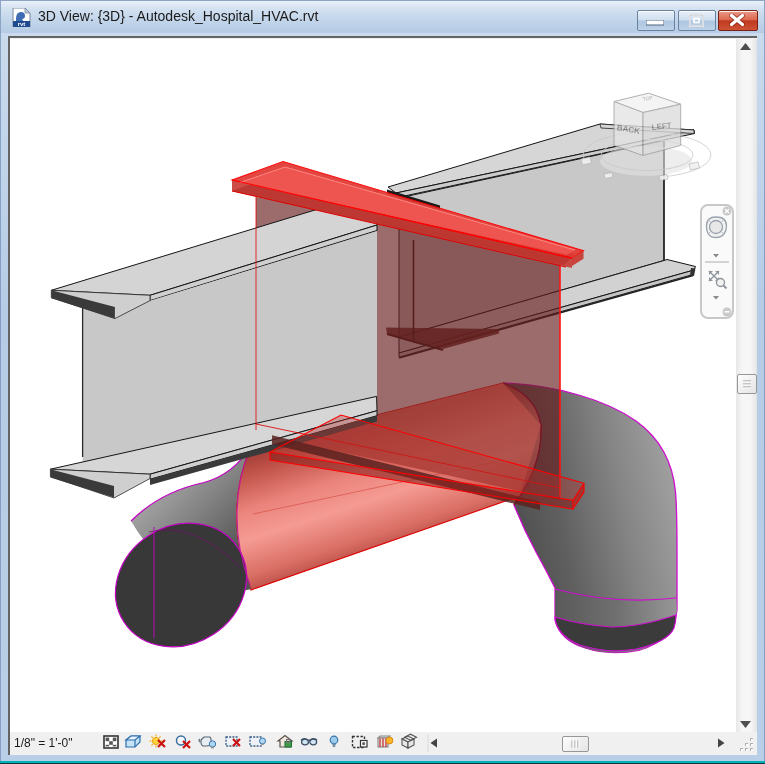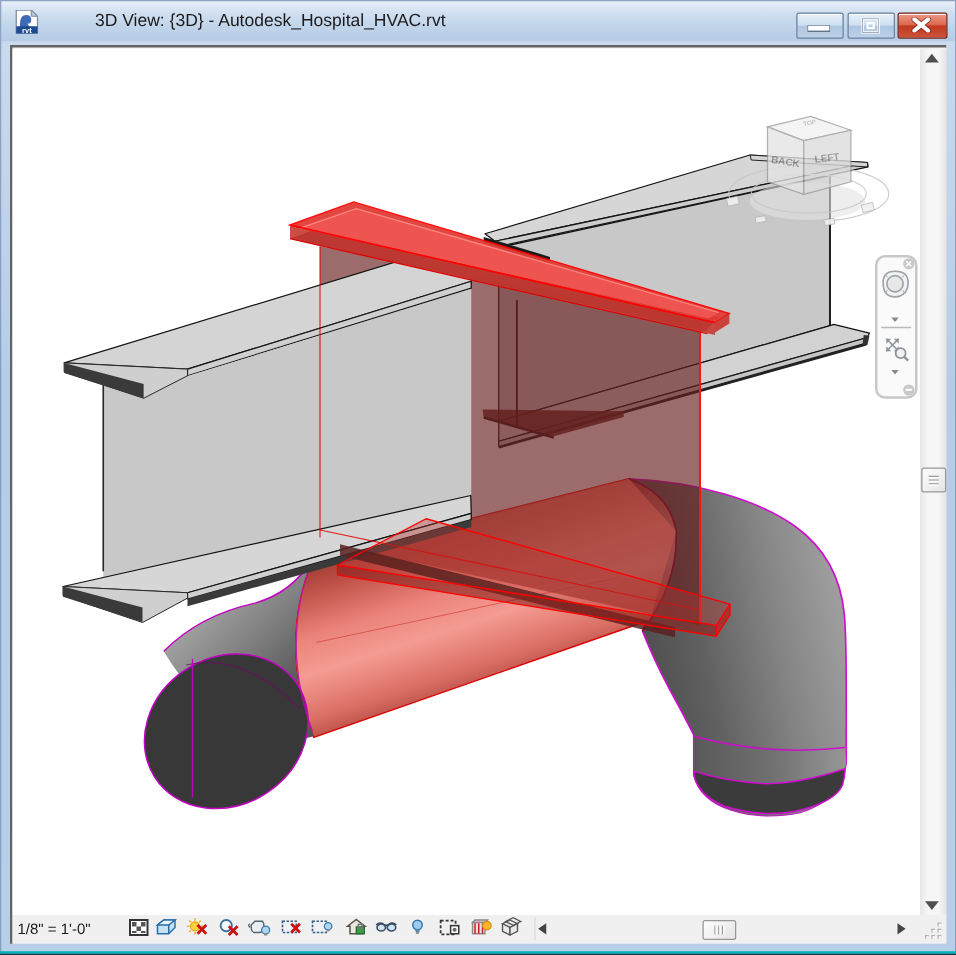--- a/index.html
+++ b/index.html
@@ -5,21 +5,21 @@
   html,body{margin:0;padding:0;}
   body{width:765px;height:764px;overflow:hidden;font-family:"Liberation Sans",sans-serif;}
   #win{position:absolute;left:0;top:0;width:765px;height:764px;
     background:linear-gradient(180deg,#cddcee 0%,#b6cce6 40%,#b9cfe8 100%);}
   #win:before{content:"";position:absolute;left:0;top:0;width:763px;height:762px;
     border:1px solid rgba(90,120,160,0.55);pointer-events:none;z-index:50;}
   #tealline{position:absolute;left:0;top:761px;width:765px;height:2px;background:#00b1b8;z-index:51;}
   #blackline{position:absolute;left:0;top:763px;width:765px;height:1px;background:#0c3a40;z-index:51;}
   #titlebar{position:absolute;left:1px;top:1px;width:763px;height:32px;
     background:linear-gradient(180deg,#e8f0f9 0%,#d3e1f1 25%,#c2d5ea 60%,#b5cbe5 100%);}
-  #titletext{position:absolute;left:37px;top:7px;font-size:14px;color:#1b1b1b;margin-left:38px;}
+  #titletext{position:absolute;left:37px;top:7px;font-size:14px;color:#1b1b1b;}
   .wbtn{position:absolute;top:9px;height:19px;border:1px solid #68829f;border-radius:2px;
     background:linear-gradient(180deg,#e7f0f9 0%,#cfdff0 48%,#adc5e0 52%,#bed2e8 100%);
     box-shadow:inset 0 1px 0 rgba(255,255,255,.85);}
   #btnmin{left:636px;width:36px;}
   #btnmax{left:677px;width:36px;}
   #btnclose{left:717px;width:38px;border:1px solid #772013;
     background:linear-gradient(180deg,#eb9a8a 0%,#dd6a50 45%,#c23a20 52%,#cd5236 100%);}
   .glyph{position:absolute;}
   #frame{position:absolute;left:8px;top:36px;width:747px;height:717px;background:#f0f0f0;
     border-top:2px solid #646464;border-left:2px solid #646464;}

